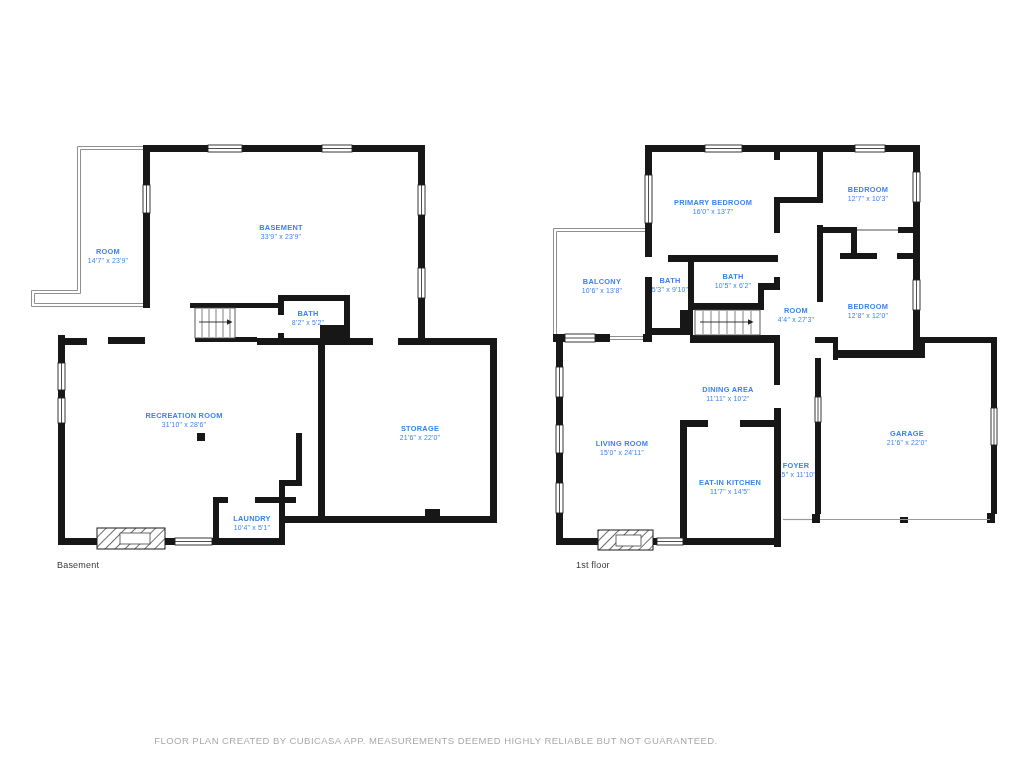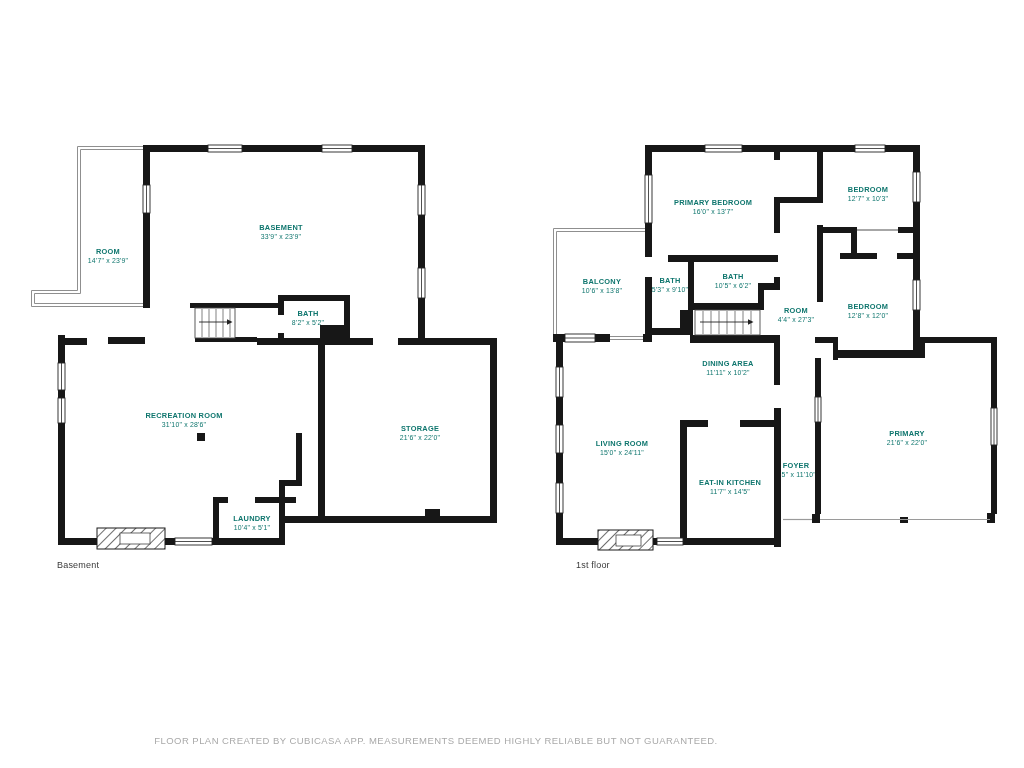--- a/index.html
+++ b/index.html
@@ -1,20 +1,20 @@
 <!DOCTYPE html>
 <html><head>
 <meta charset="utf-8">
 <style>
   html,body{margin:0;padding:0;background:#ffffff;}
   .canvas{position:relative;width:1024px;height:768px;background:#ffffff;overflow:hidden;
           font-family:"Liberation Sans",sans-serif;}
   .plan-svg{position:absolute;left:0;top:0;z-index:2;}
   .labels{position:absolute;left:0;top:0;width:1024px;height:768px;z-index:1;}
-  .room-label{position:absolute;transform:translateX(-50%);text-align:center;color:#0f766e;
+  .room-label{position:absolute;transform:translateX(-50%);text-align:center;color:#3b82f6;
               white-space:nowrap;line-height:1.3;}
   .room-name{font-size:7.4px;font-weight:700;letter-spacing:.25px;}
   .room-dims{font-size:6.9px;font-weight:400;letter-spacing:.2px;}
   .floor-caption{position:absolute;z-index:3;font-size:9px;color:#3a3a3a;letter-spacing:.2px;}
   .disclaimer{position:absolute;z-index:3;left:0;top:735px;width:872px;text-align:center;
               font-size:9.5px;letter-spacing:.45px;color:#a9a9a9;}
   
   .w{fill:#171717;}
   .winr{fill:#ffffff;stroke:#222222;stroke-width:.9;}
   .wl{stroke:#222222;stroke-width:.8;}
@@ -78,38 +78,38 @@
       <div class="room-dims">10'5" x 6'2"</div>
     </div>
     <div class="room-label" style="left:796px;top:306px">
       <div class="room-name">ROOM</div>
       <div class="room-dims">4'4" x 27'3"</div>
     </div>
     <div class="room-label" style="left:868px;top:302px">
       <div class="room-name">BEDROOM</div>
       <div class="room-dims">12'8" x 12'0"</div>
     </div>
-    <div class="room-label" style="left:728px;top:359px">
+    <div class="room-label" style="left:728px;top:385px">
       <div class="room-name">DINING AREA</div>
       <div class="room-dims">11'11" x 10'2"</div>
     </div>
     <div class="room-label" style="left:622px;top:439px">
       <div class="room-name">LIVING ROOM</div>
       <div class="room-dims">15'0" x 24'11"</div>
     </div>
     <div class="room-label" style="left:730px;top:478px">
       <div class="room-name">EAT-IN KITCHEN</div>
       <div class="room-dims">11'7" x 14'5"</div>
     </div>
     <div class="room-label" style="left:796px;top:461px">
       <div class="room-name">FOYER</div>
       <div class="room-dims">4'5" x 11'10"</div>
     </div>
     <div class="room-label" style="left:907px;top:429px">
-      <div class="room-name">PRIMARY</div>
+      <div class="room-name">GARAGE</div>
       <div class="room-dims">21'6" x 22'0"</div>
     </div>
   </div>
 
   <svg class="plan-svg" width="1024" height="768" viewBox="0 0 1024 768">
     <defs>
       <pattern id="hatch" patternUnits="userSpaceOnUse" width="7" height="7" patternTransform="rotate(45)">
         <line x1="0" y1="0" x2="0" y2="7" stroke="#2d2d2d" stroke-width="1.4"></line>
       </pattern>
     </defs>

